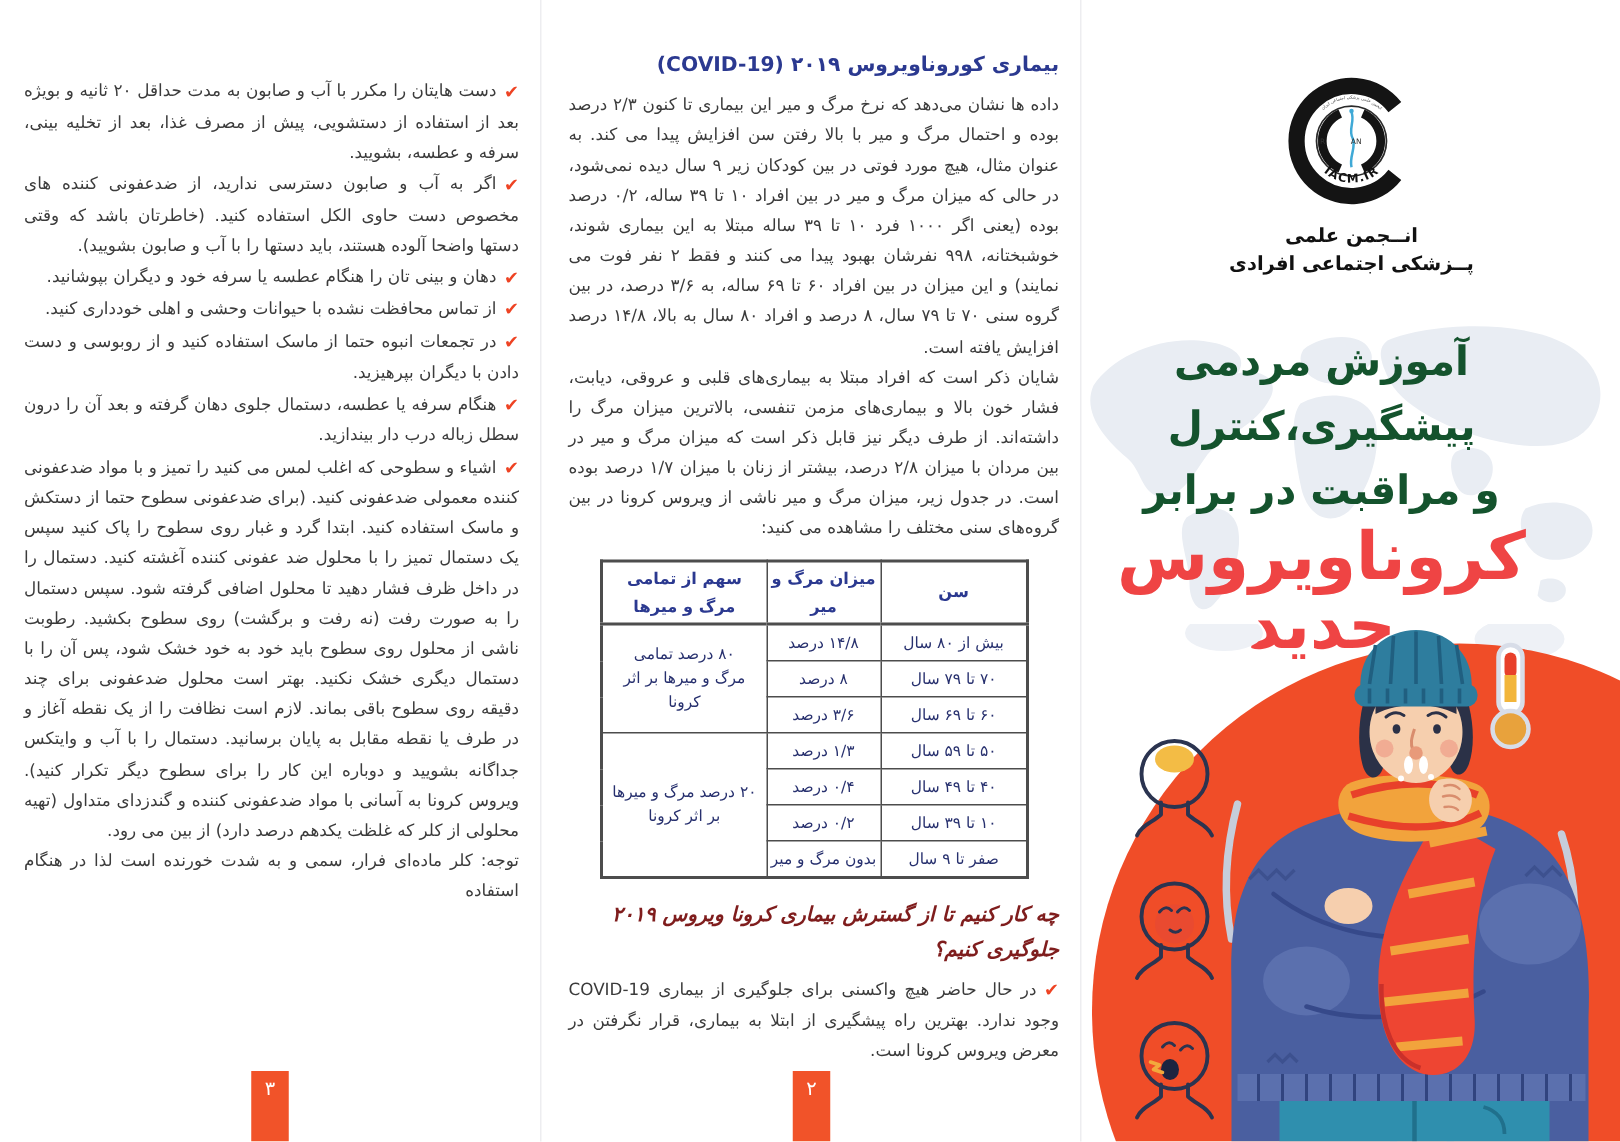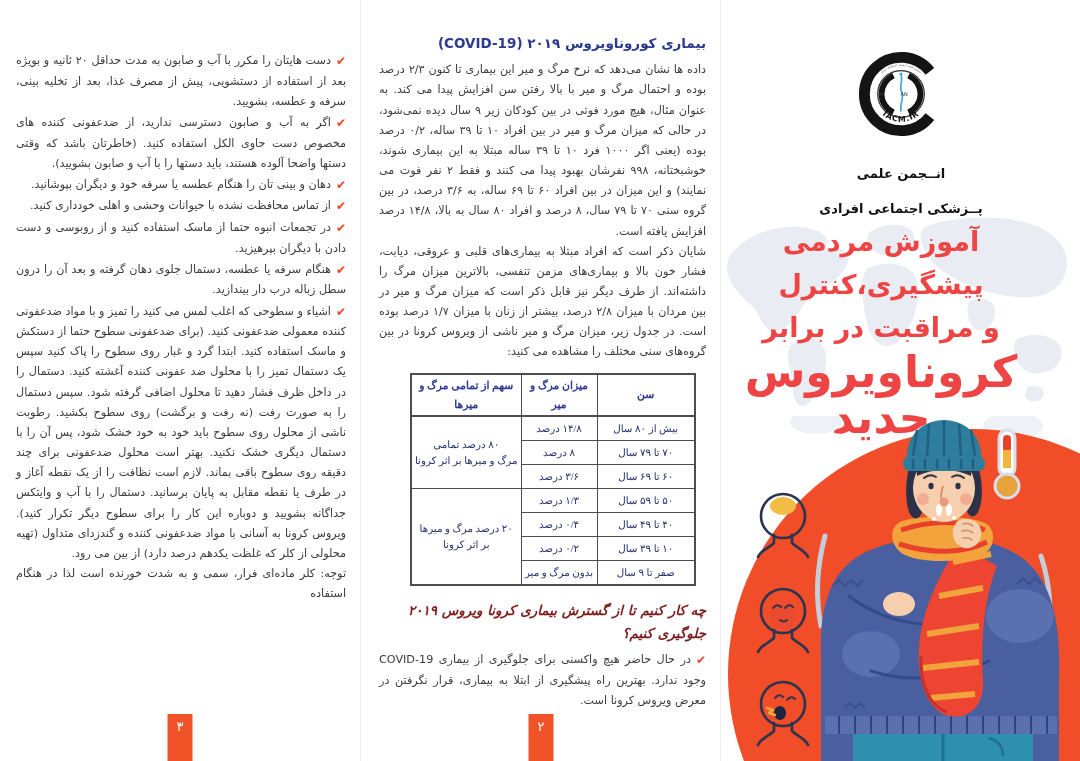--- a/index.html
+++ b/index.html
@@ -24,37 +24,37 @@
 
   
   .page-badge{
     position:absolute;bottom:0;left:50%;transform:translateX(-50%);
     width:25px;height:47px;background:#f15329;color:#ffffff;
     font-size:13px;text-align:center;padding-top:5px;box-sizing:border-box;
   }
 
   
   table.mortality{
-    border-collapse:collapse;width:284px;margin:10px 10px 2px auto;
-    border:2px solid #4d4d4d;table-layout:fixed;font-family:Liberation Serif, serif;
+    border-collapse:collapse;width:284px;margin:10px 20px 2px auto;
+    border:2px solid #4d4d4d;table-layout:fixed;
   }
   table.mortality th,table.mortality td{
     border:1px solid #4d4d4d;text-align:center;vertical-align:middle;padding:1px 2px;
   }
   table.mortality th{height:25px;font-size:10.8px;color:#2b3990;font-weight:bold;border-bottom-width:2px;}
   table.mortality td{height:21px;font-size:10.3px;color:#27306e;}
   td.share-cell{font-size:9.8px;line-height:1.55;white-space:pre-line;color:#27306e;}
   col.c-age{width:98px;}col.c-rate{width:76px;}col.c-share{width:110px;}
 
   
   .map-layer{position:absolute;top:205px;left:0;width:360px;height:295px;}
   .logo-block{position:absolute;top:44px;left:0;width:360px;text-align:center;color:#111;}
-  .org-name{font-size:13px;font-weight:bold;line-height:1.35;margin-top:17px;}
+  .org-name{font-size:13px;font-weight:bold;line-height:1.35;margin-top:1px;}
   .title-block{position:absolute;top:220px;left:0;right:40px;text-align:center;}
-  .title-line{display:block;font-size:27px;line-height:43px;font-weight:600;color:#ef4444;}
+  .title-line{display:block;font-size:27px;line-height:43px;font-weight:600;color:#14532d;}
   .title-emphasis{display:block;font-size:44px;line-height:46px;font-weight:800;color:#ef4444;}
   .illustration{position:absolute;bottom:0;left:0;width:360px;height:345px;}
 </style>
 </head>
 <body>
 
 <div class="panel panel-left">
   <div class="col-content">
     <p class="check-item"><span class="check">✔</span><span>دست هایتان را مکرر با آب و صابون به مدت حداقل ۲۰ ثانیه و بویژه بعد از استفاده از دستشویی، پیش از مصرف غذا، بعد از تخلیه بینی، سرفه و عطسه، بشویید.</span></p>
     <p class="check-item"><span class="check">✔</span><span>اگر به آب و صابون دسترسی ندارید، از ضدعفونی کننده های مخصوص دست حاوی الکل استفاده کنید. (خاطرتان باشد که وقتی دستها واضحا آلوده هستند، باید دستها را با آب و صابون بشویید).</span></p>

